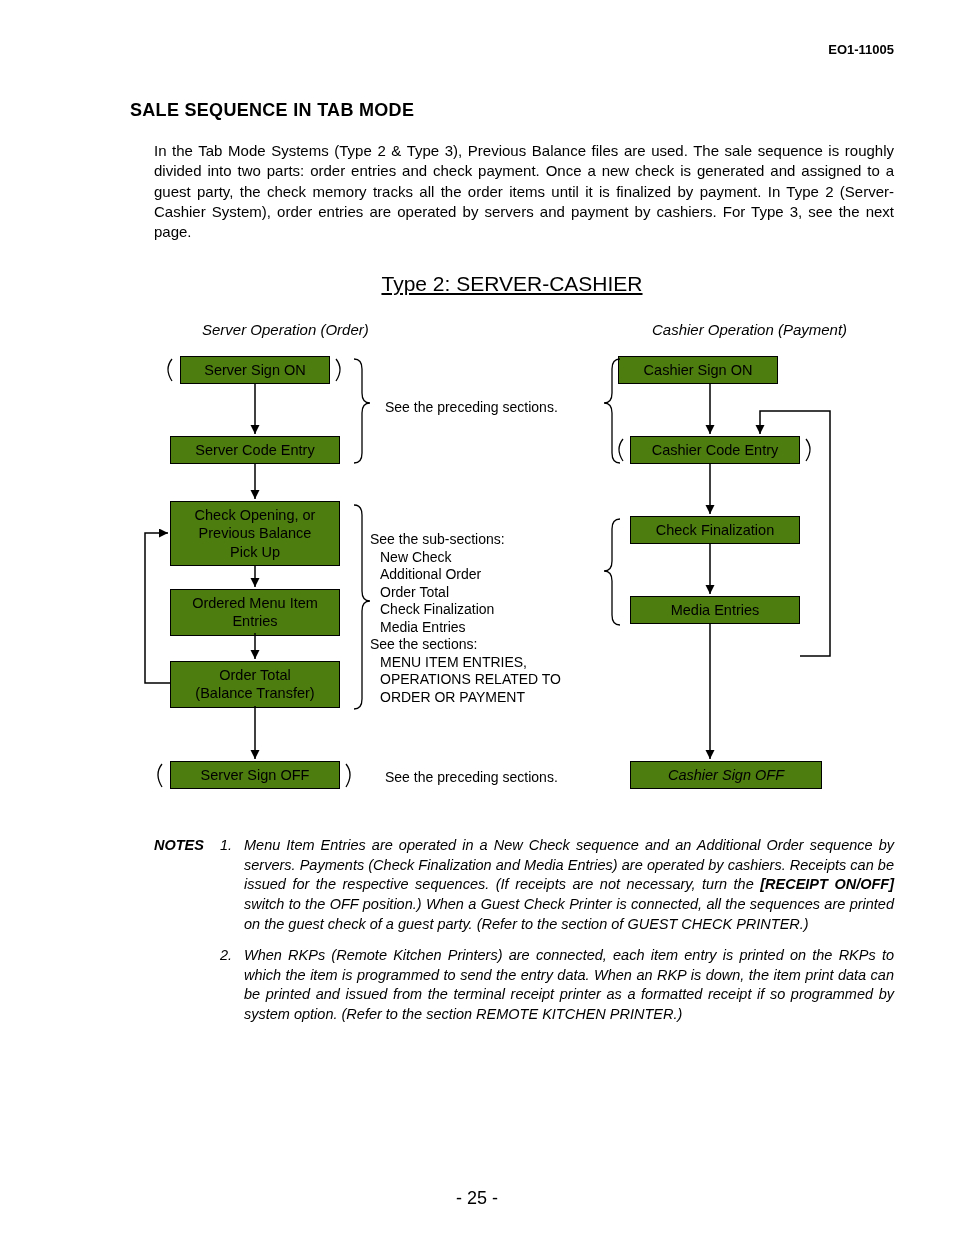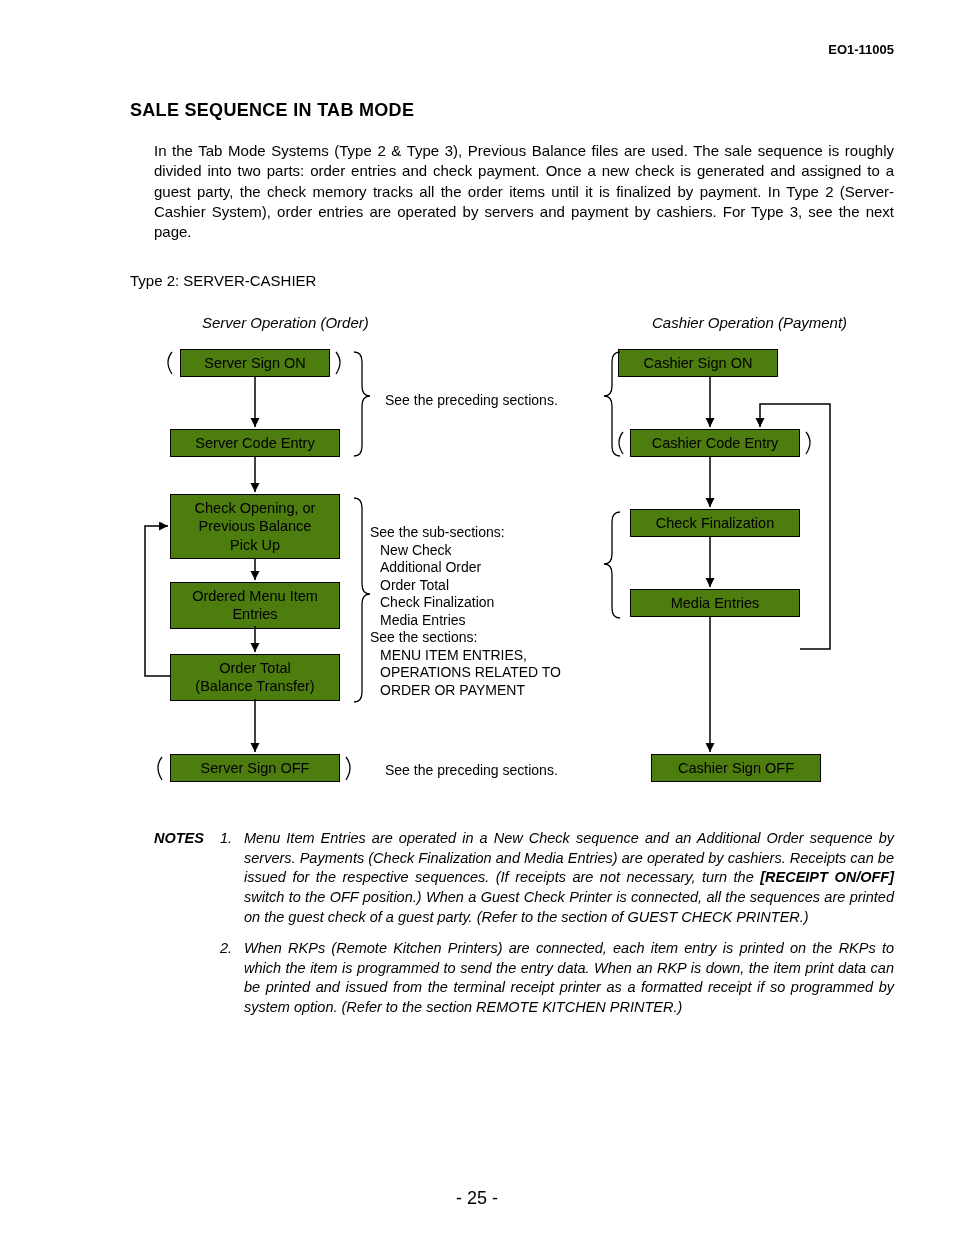--- a/index.html
+++ b/index.html
@@ -28,22 +28,24 @@
     font-weight: bold;
     margin: 0 0 20px 0;
     letter-spacing: 0.3px;
   }
   .intro {
     margin: 0 0 30px 24px;
     text-align: justify;
     line-height: 1.35;
   }
   .type-label {
+    text-align: center;
+    text-decoration: underline;
     margin: 20px 0 25px 0;
-    font-size: 15px;
+    font-size: 21px;
   }
   .diagram {
     position: relative;
     height: 480px;
     margin-left: 0;
   }
   .col-header {
     font-style: italic;
     position: absolute;
     font-size: 15px;
@@ -118,21 +120,21 @@
     <div class="box" style="left:40px; top:268px; width:170px; white-space:pre-line;">Ordered Menu Item
 Entries</div>
     <div class="box" style="left:40px; top:340px; width:170px; white-space:pre-line;">Order Total
 (Balance Transfer)</div>
     <div class="box" style="left:40px; top:440px; width:170px;">Server Sign OFF</div>
 
     <div class="box" style="left:488px; top:35px; width:160px;">Cashier Sign ON</div>
     <div class="box" style="left:500px; top:115px; width:170px;">Cashier Code Entry</div>
     <div class="box" style="left:500px; top:195px; width:170px;">Check Finalization</div>
     <div class="box" style="left:500px; top:275px; width:170px;">Media Entries</div>
-    <div class="box" style="left:521px; top:440px; width:170px;">Cashier Sign OFF</div>
+    <div class="box" style="left:500px; top:440px; width:192px;font-style:italic;">Cashier Sign OFF</div>
 
     <div class="smallnote" style="left:255px; top:78px;">See the preceding sections.</div>
     <div class="smallnote" style="left:240px; top:210px; width:210px;">
       <span>See the sub-sections:</span>
       <span class="indent" style="white-space:pre-line;">New Check
 Additional Order
 Order Total
 Check Finalization
 Media Entries</span>
       <span>See the sections:</span>

